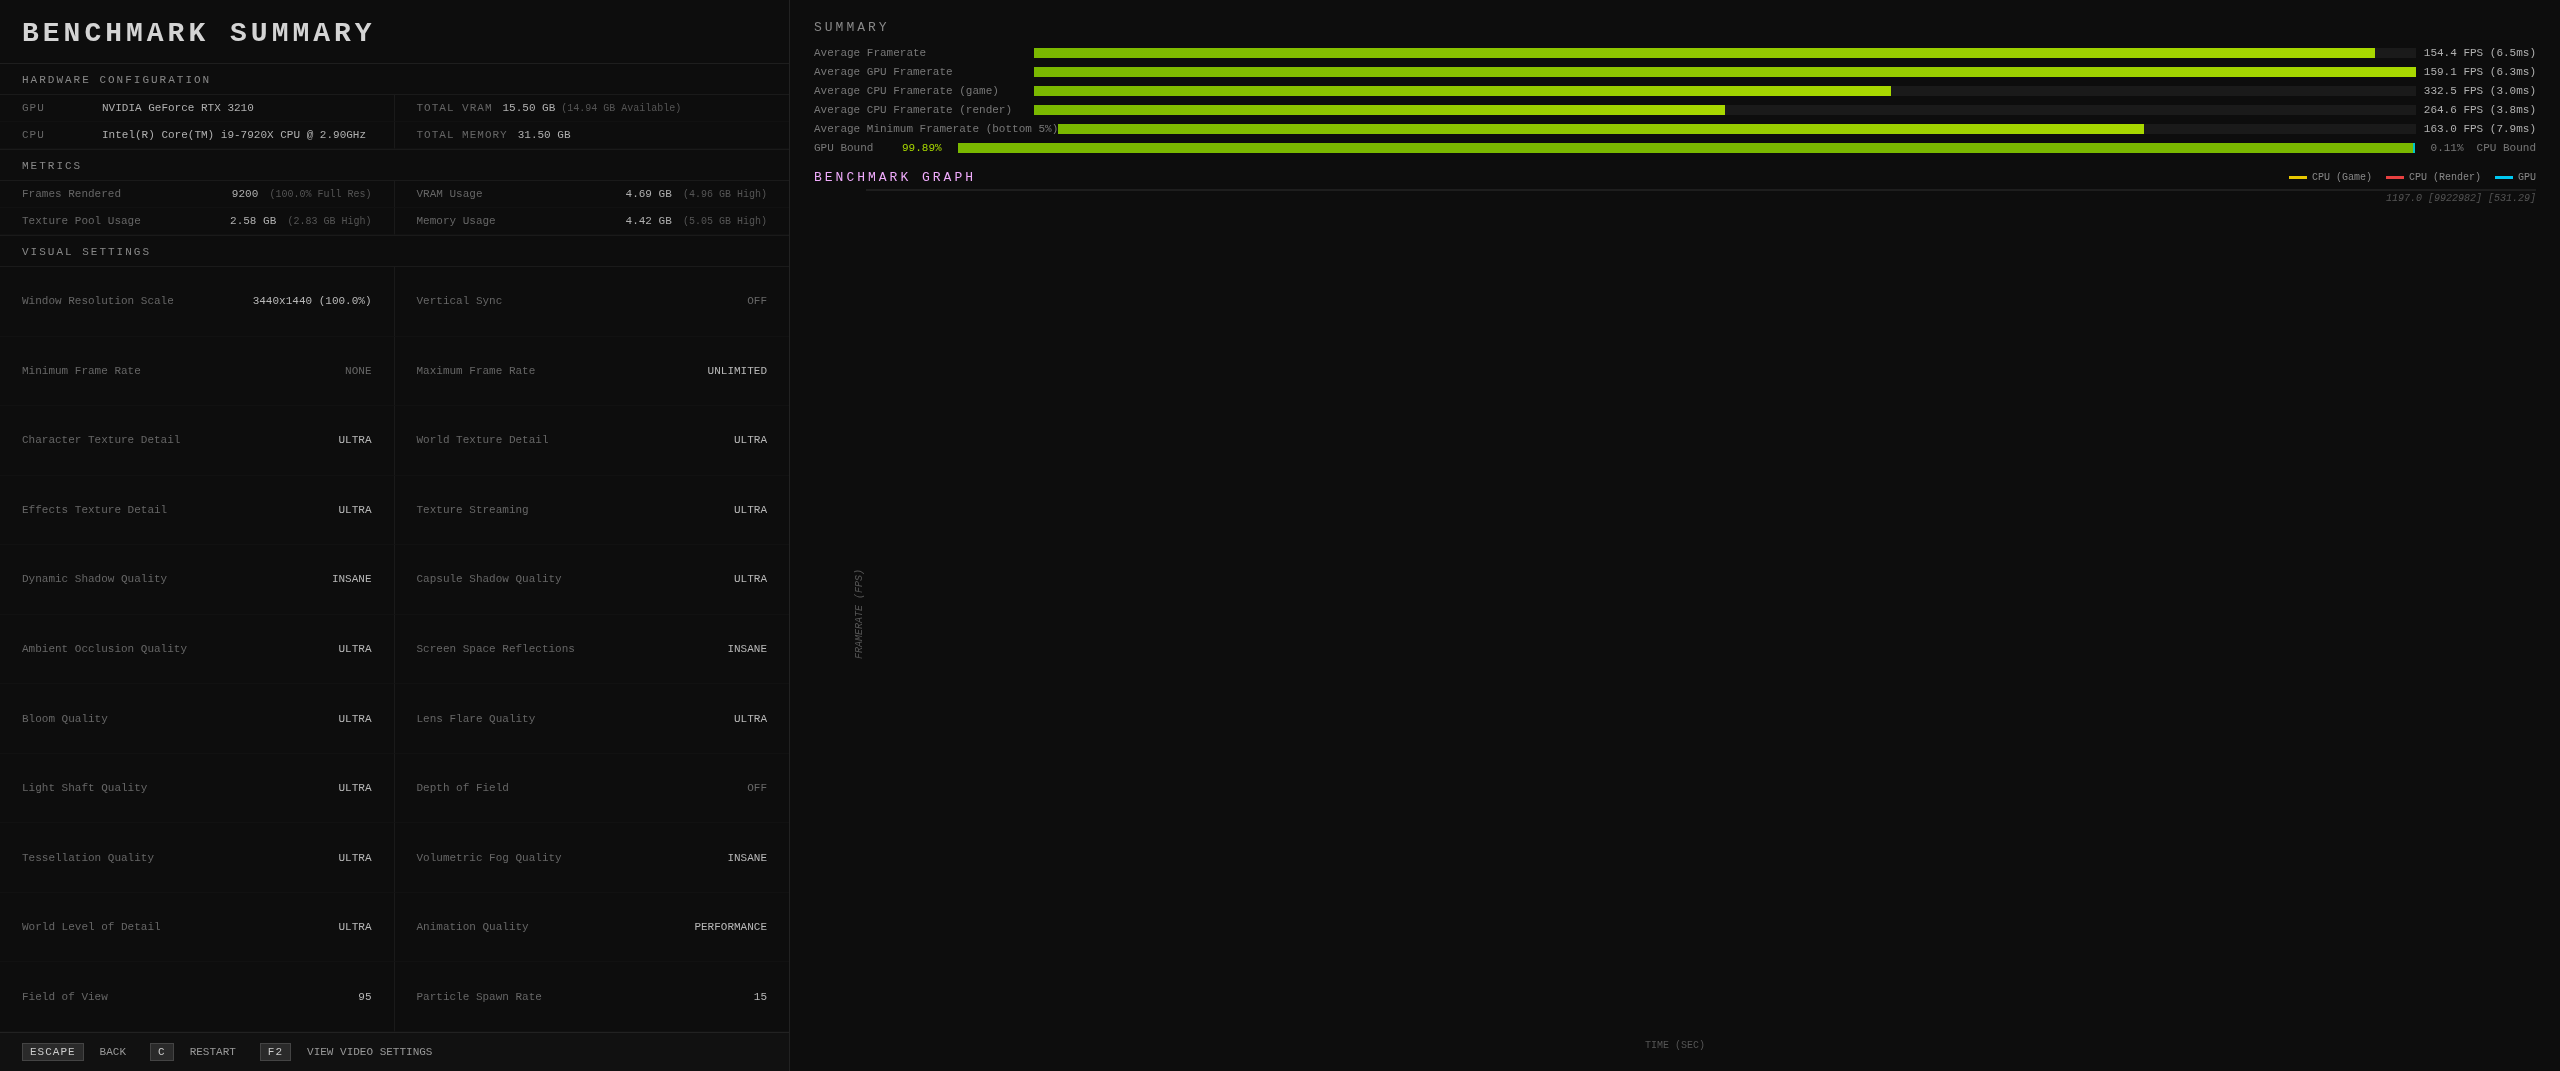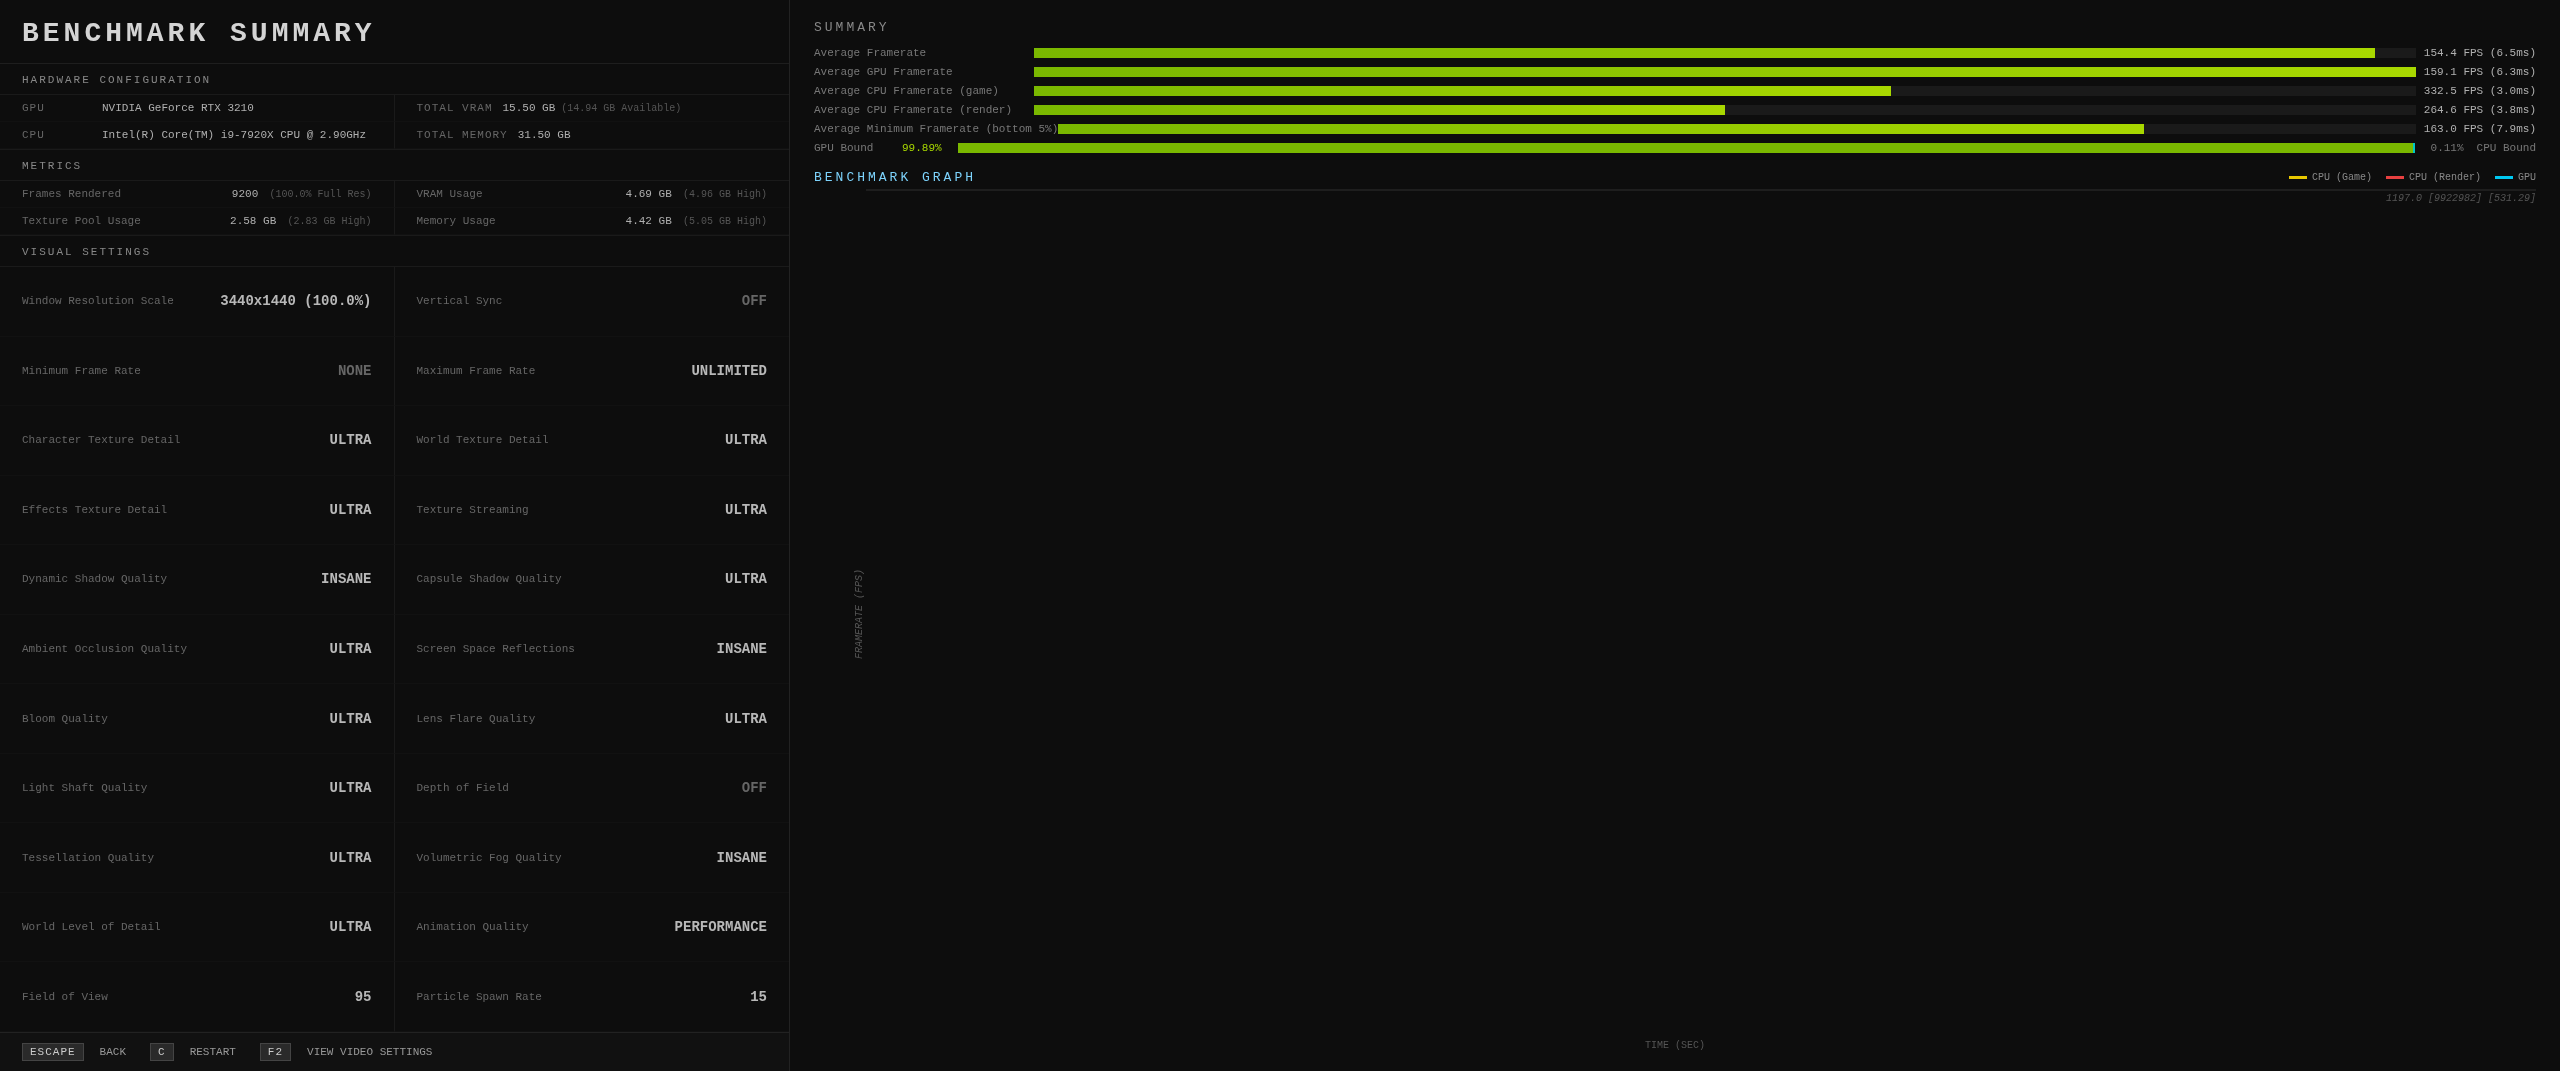--- a/index.html
+++ b/index.html
@@ -105,21 +105,21 @@
     }
     .setting-row {
       display: flex;
       align-items: center;
       justify-content: space-between;
       padding: 6px 22px;
       border-bottom: 1px solid #111;
     }
     .setting-row:nth-child(odd) { border-right: 1px solid #1a1a1a; }
     .setting-label { color: #666; font-size: 11px; }
-    .setting-value { color: #b8b8b8; font-size: 14px; font-weight: bold; }
+    .setting-value { color: #b8b8b8; font-size: 11px; font-weight: normal; }
     .setting-value.off { color: #666; }
     .footer-bar {
       background: #111;
       border-top: 1px solid #222;
       padding: 10px 22px;
       display: flex;
       align-items: center;
       gap: 16px;
     }
     .key-badge {
@@ -208,21 +208,21 @@
     .graph-title-row {
       display: flex;
       align-items: center;
       justify-content: space-between;
       margin-bottom: 4px;
     }
     .graph-title {
       font-size: 13px;
       letter-spacing: 3px;
       text-transform: uppercase;
-      color: #7dd3fc;
+      color: #f0abfc;
     }
     .graph-legend {
       display: flex;
       gap: 14px;
       align-items: center;
     }
     .legend-item {
       display: flex;
       align-items: center;
       gap: 5px;

